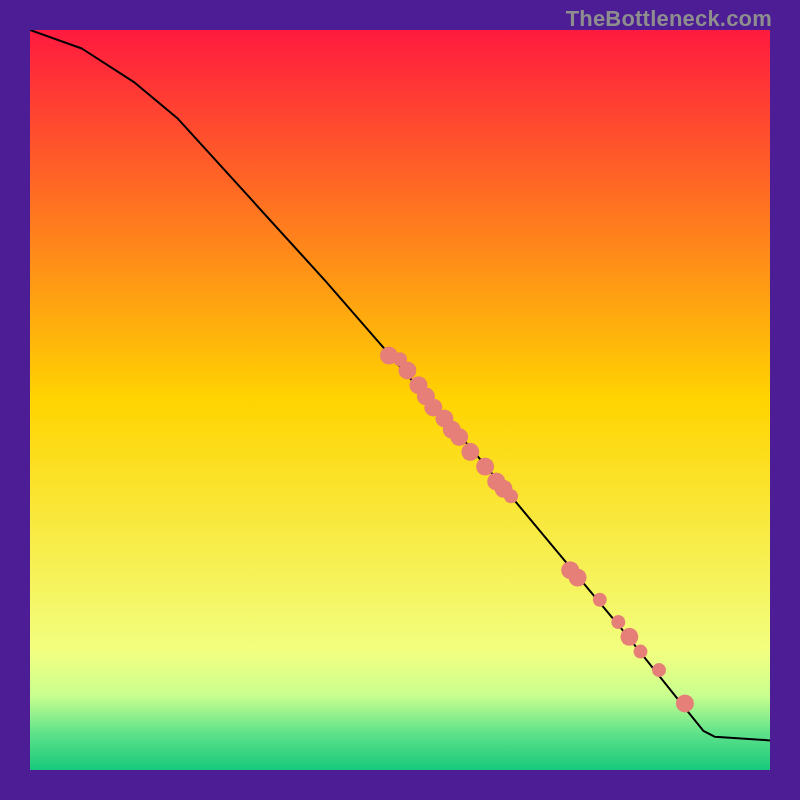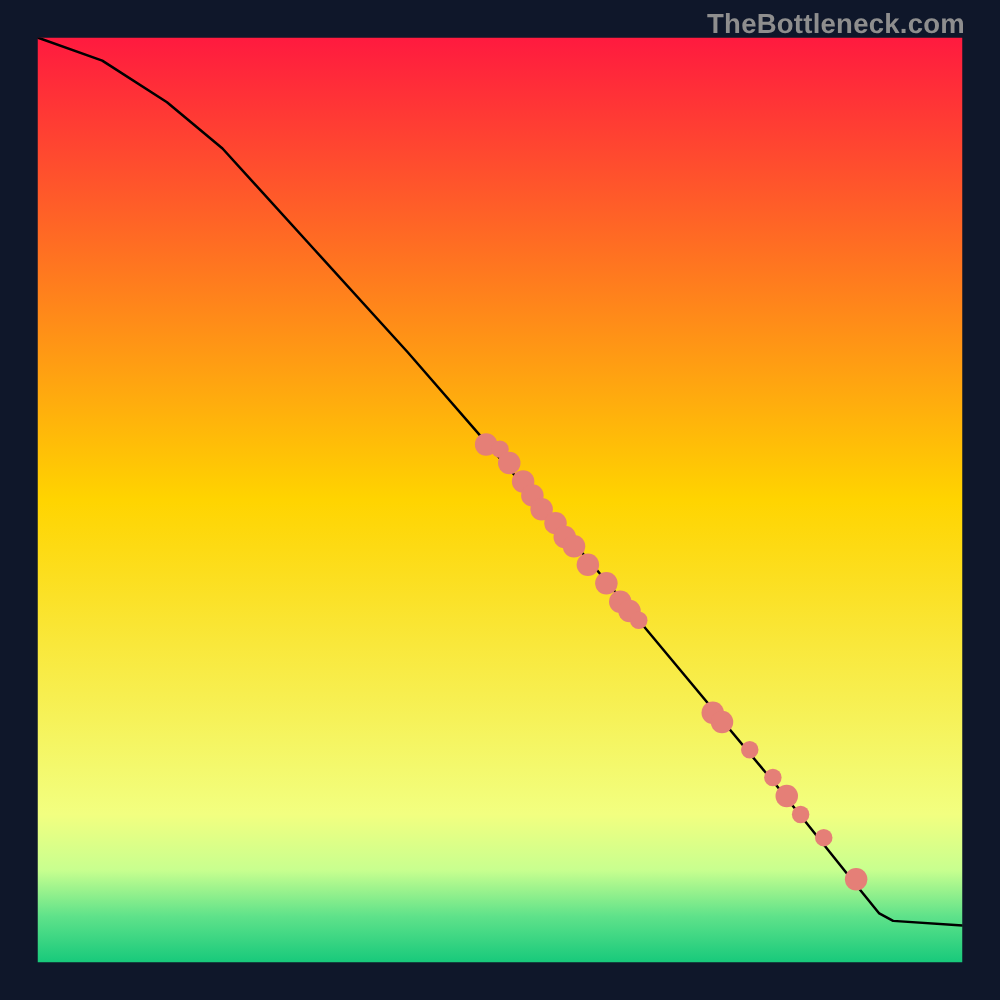--- a/index.html
+++ b/index.html
@@ -9,21 +9,21 @@
     height: 800px;
     background: #000;
     overflow: hidden;
   }
   .frame {
     position: absolute;
     left: 0;
     top: 0;
     width: 800px;
     height: 800px;
-    background: #0f172a;
+    background: #4c1d95;
   }
   .plot {
     position: absolute;
     left: 30px;
     top: 30px;
     width: 740px;
     height: 740px;
   }
   .watermark {
     position: absolute;

